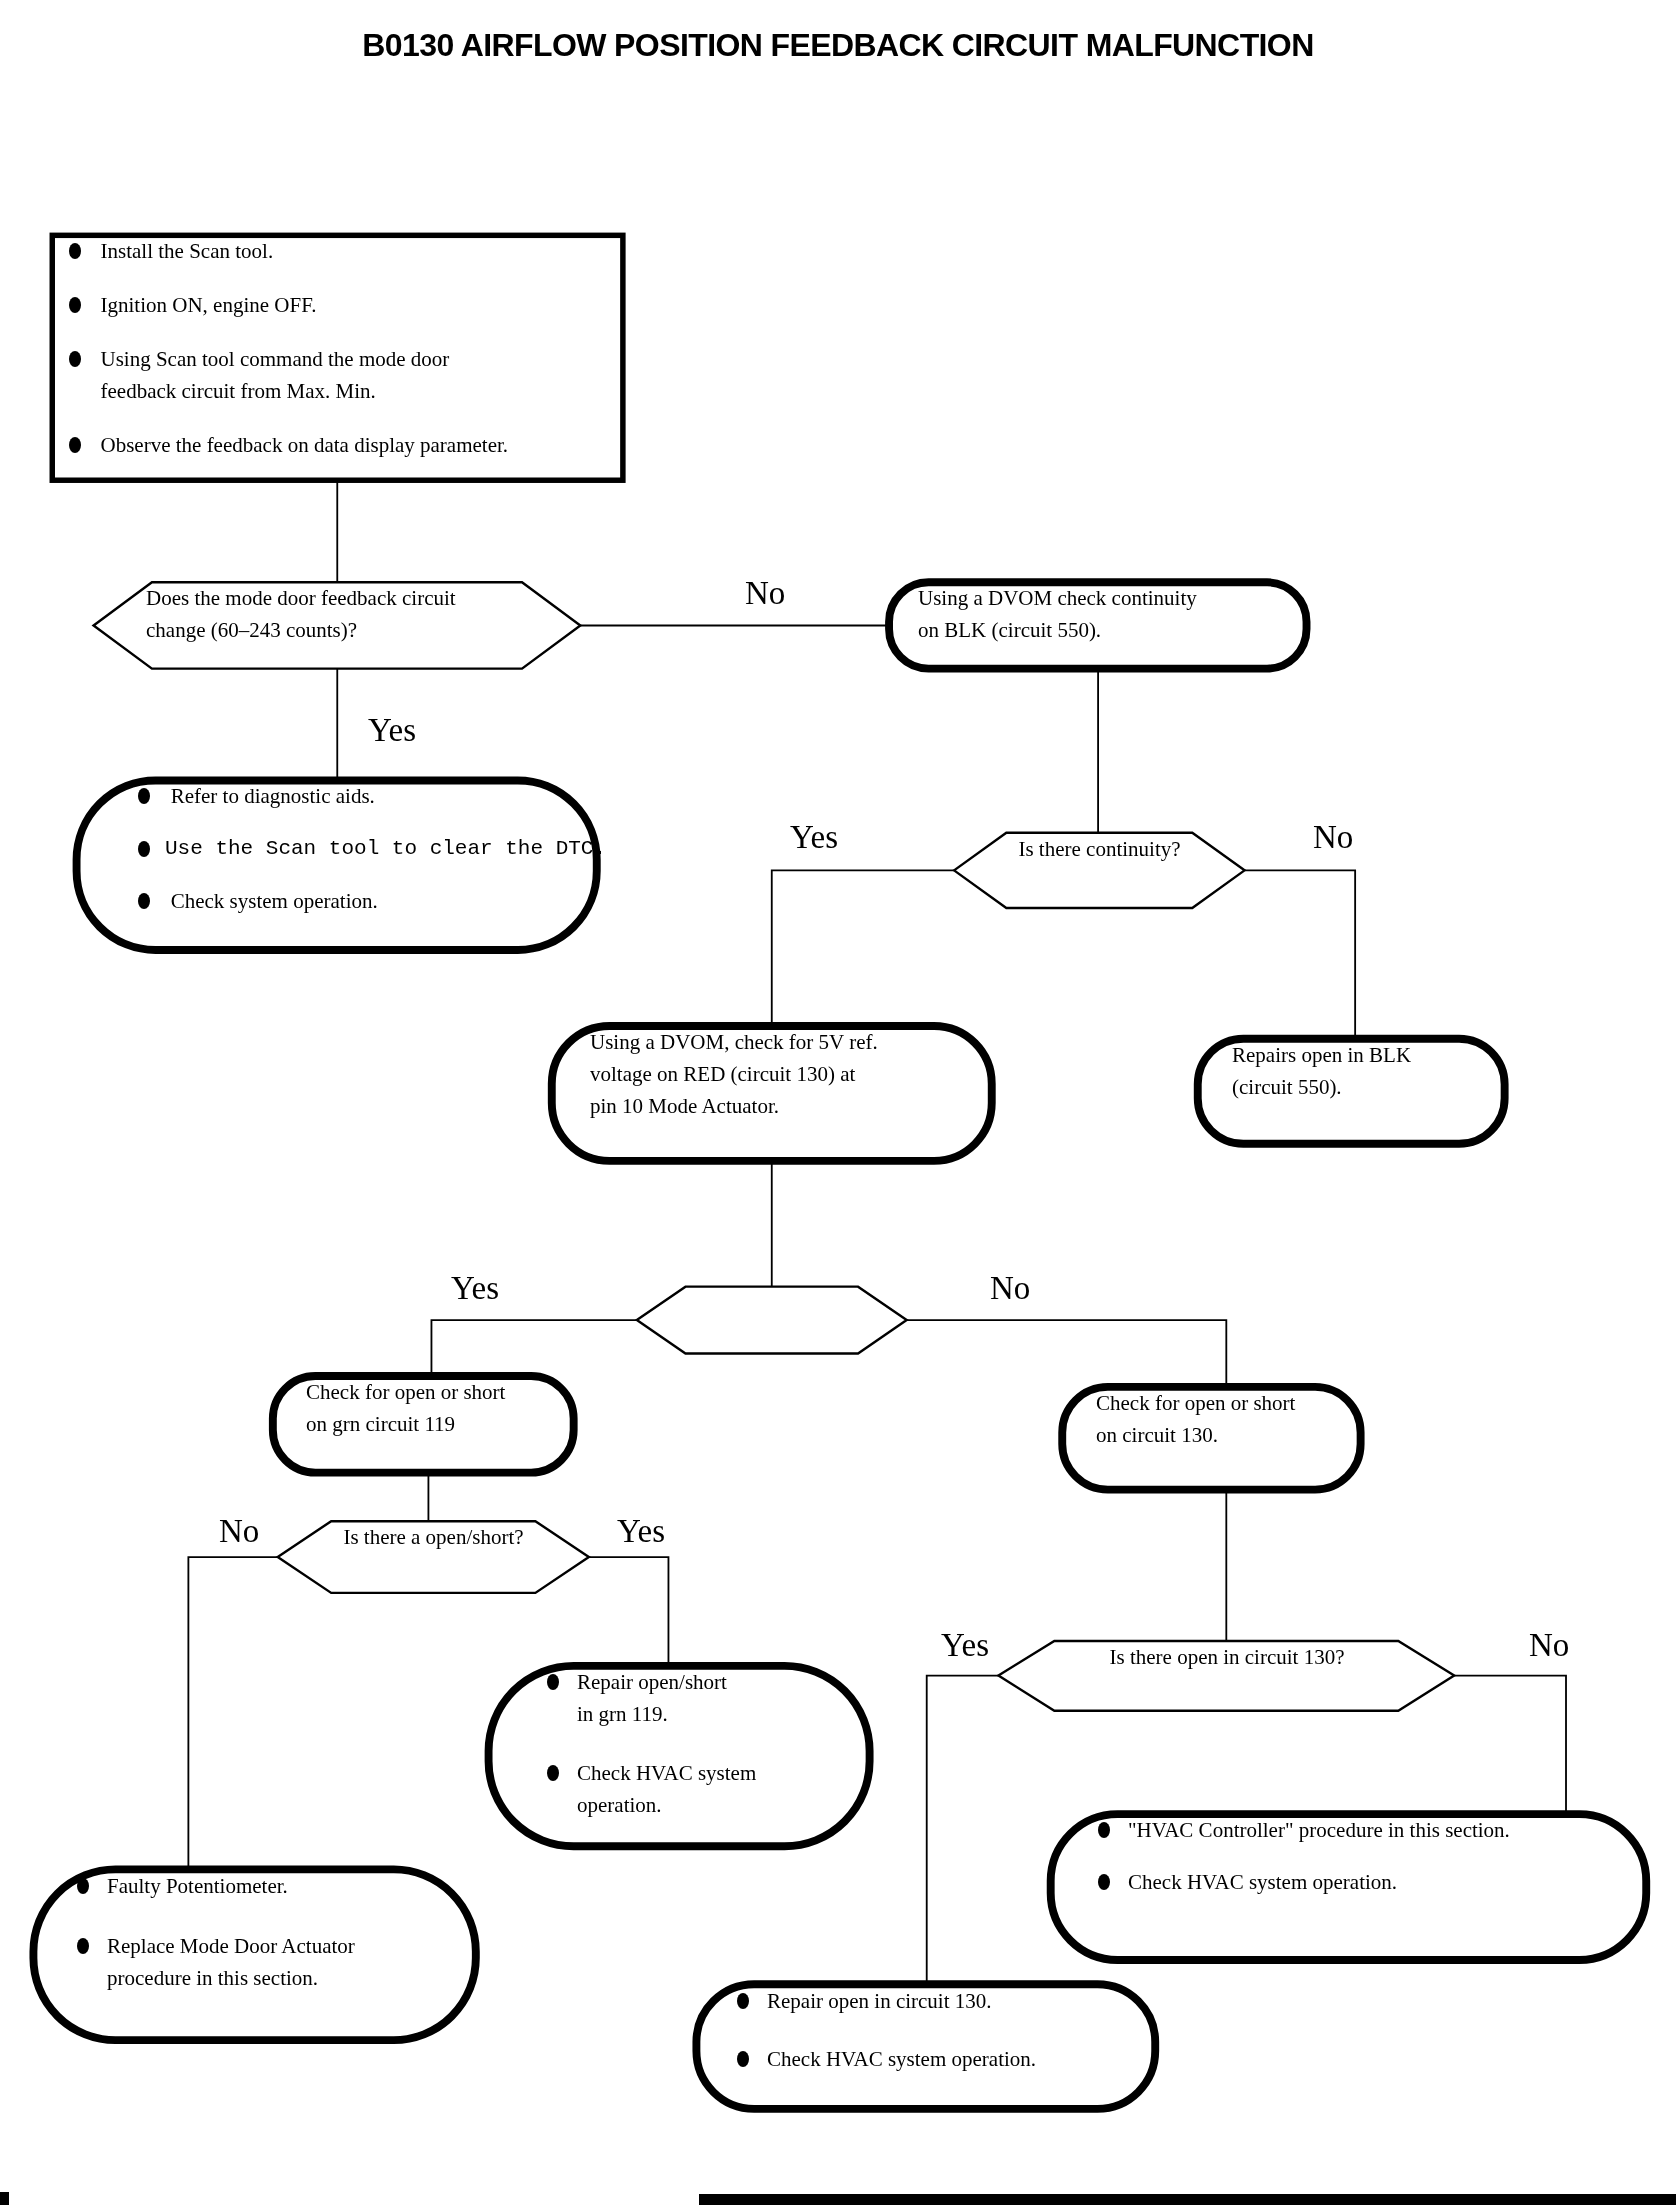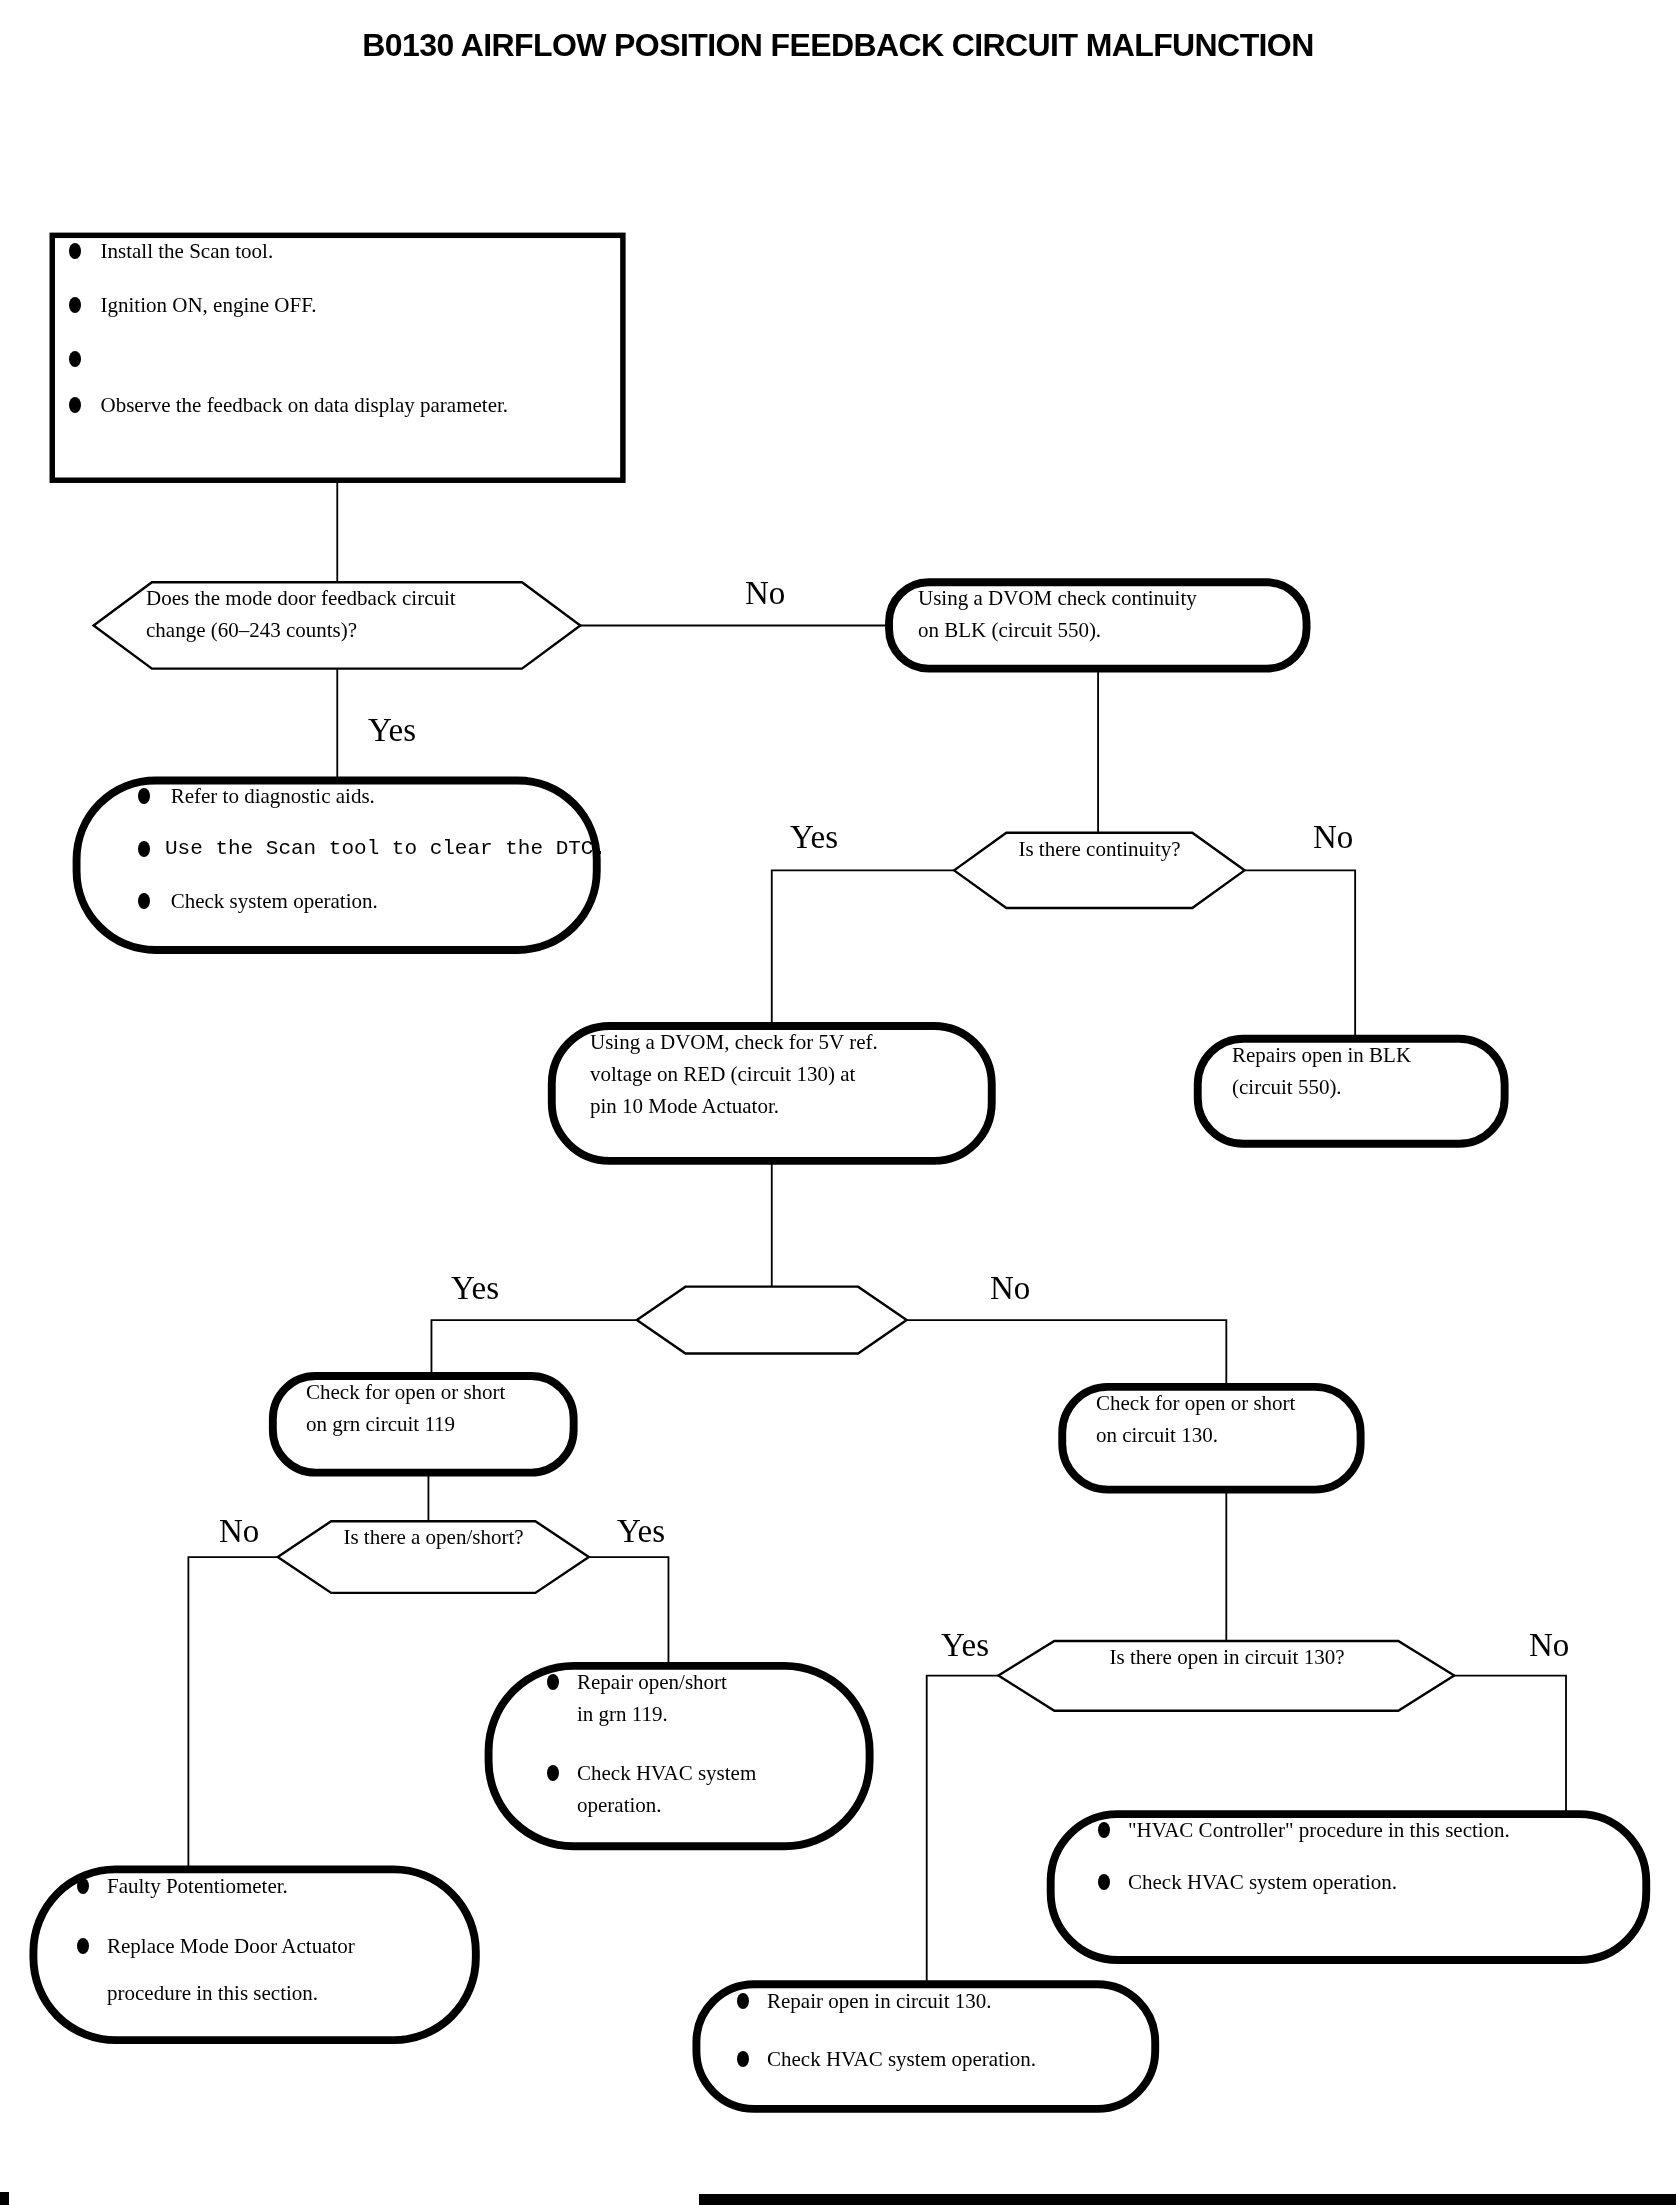--- a/index.html
+++ b/index.html
@@ -95,20 +95,24 @@
       </div>
     </div>
     <div class="brow">
       <span class="dot"></span>
       <div class="btxt" style="margin-left:19.5px;">
         <span>Ignition ON, engine OFF.</span>
       </div>
     </div>
     <div class="brow">
       <span class="dot"></span>
+      <div class="btxt" style="margin-left:19.5px;">
+        <span>Using Scan tool command the mode door</span>
+        <span>feedback circuit from Max. Min.</span>
+      </div>
     </div>
     <div class="brow">
       <span class="dot"></span>
       <div class="btxt" style="margin-left:19.5px;">
         <span>Observe the feedback on data display parameter.</span>
       </div>
     </div>
   </div>
 
   <div class="node" style="left:94px;top:582px;width:487px;height:86px;padding-left:52px;">
@@ -195,21 +199,21 @@
 
   <div class="node" style="left:33px;top:1870px;width:443px;height:171px;padding-left:44px;row-gap:28px;">
     <div class="brow">
       <span class="dot"></span>
       <div class="btxt" style="margin-left:18px;">
         <span>Faulty Potentiometer.</span>
       </div>
     </div>
     <div class="brow">
       <span class="dot"></span>
-      <div class="btxt" style="margin-left:18px;gap:15px;">
+      <div class="btxt" style="margin-left:18px;">
         <span>Replace Mode Door Actuator</span>
         <span>procedure in this section.</span>
       </div>
     </div>
   </div>
 
   <div class="node" style="left:1051px;top:1814px;width:596px;height:146px;padding-left:47px;row-gap:19.5px;">
     <div class="brow">
       <span class="dot"></span>
       <div class="btxt" style="margin-left:18px;">

